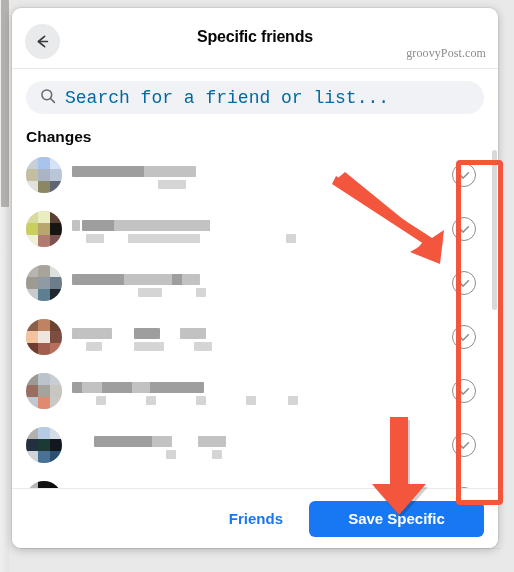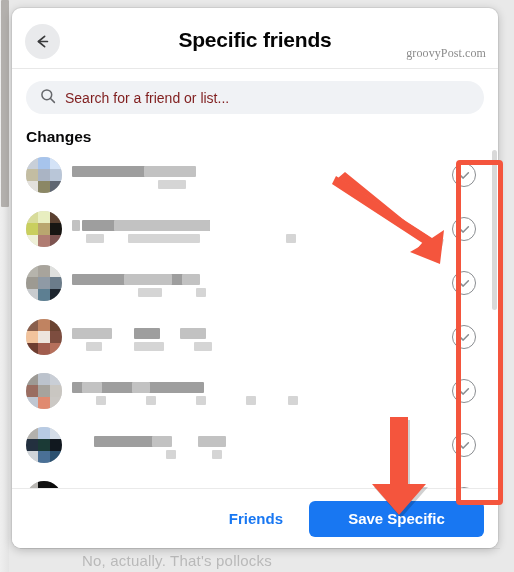--- a/index.html
+++ b/index.html
@@ -93,21 +93,21 @@
     justify-content: center;
     cursor: pointer;
   }
   .back-btn svg { display:block; }
   .dlg-title {
     position: absolute;
     left: 0;
     right: 0;
     top: 20px;
     text-align: center;
-    font-size: 21px;
+    font-size: 16px;
     font-weight: bold;
     color: #050505;
     letter-spacing: -0.2px;
   }
   .watermark {
     position: absolute;
     right: 12px;
     top: 38px;
     font-family: "Liberation Serif", serif;
     font-size: 12px;
@@ -123,22 +123,23 @@
     height: 33px;
     border-radius: 17px;
     background: #f0f2f5;
     display: flex;
     align-items: center;
     padding: 0 14px;
     cursor: text;
   }
   .search-icon { flex: none; margin-right: 9px; display:block; }
   .search-ph {
-    font-size: 14px;
-    color: #7f1d1d;
+    font-size: 18px;
+    color: #0369a1;
+    font-family: Liberation Mono, monospace;
   }
 
   
   .list-title {
     font-size: 15.5px;
     font-weight: bold;
     color: #080809;
     padding: 6px 0 6px 14px;
   }
   .list-scroll {
@@ -259,21 +260,20 @@
   .anno-arrow { position: absolute; pointer-events: none; }
   #arrow-diag { left: 330px; top: 168px; }
   #arrow-vert { left: 352px; top: 412px; }
 </style>
 </head>
 <body>
 
 <div id="page">
 
   <div class="bg-line"></div>
-  <div class="bg-text">No, actually. That's pollocks</div>
 
   <div class="page-scroll-track">
     <div class="page-scroll-thumb"></div>
   </div>
 
   <div id="dialog">
 
     <div class="dlg-header">
       <div class="back-btn">
         <span>

